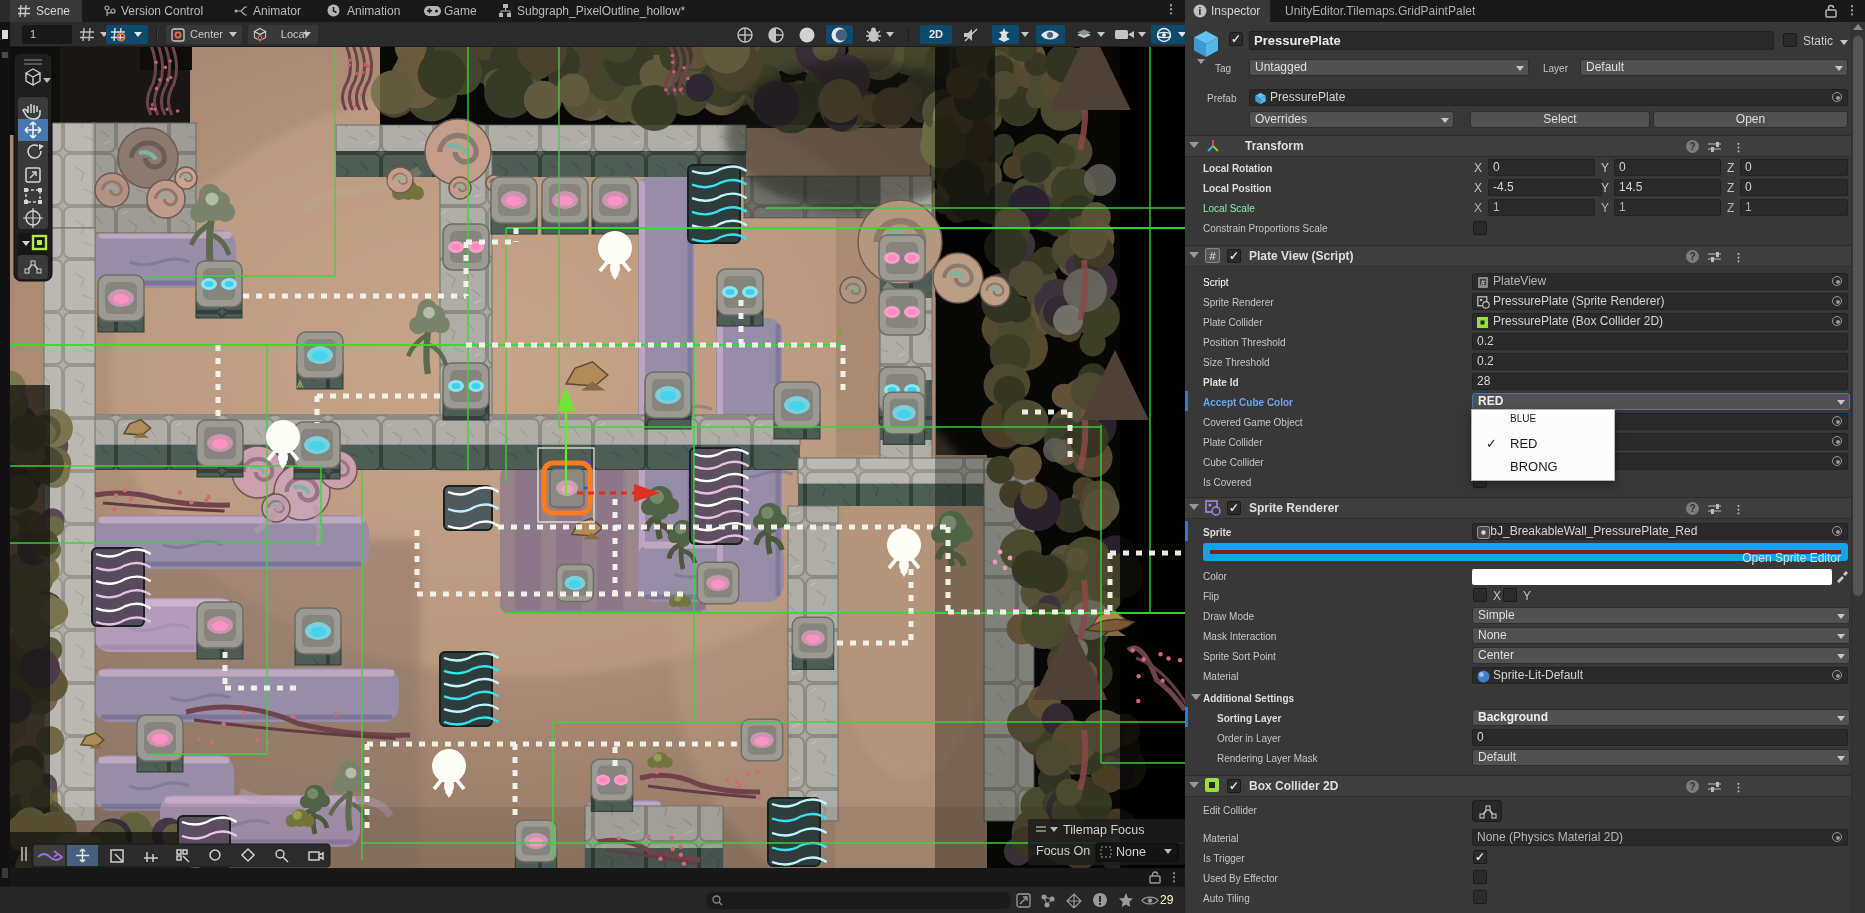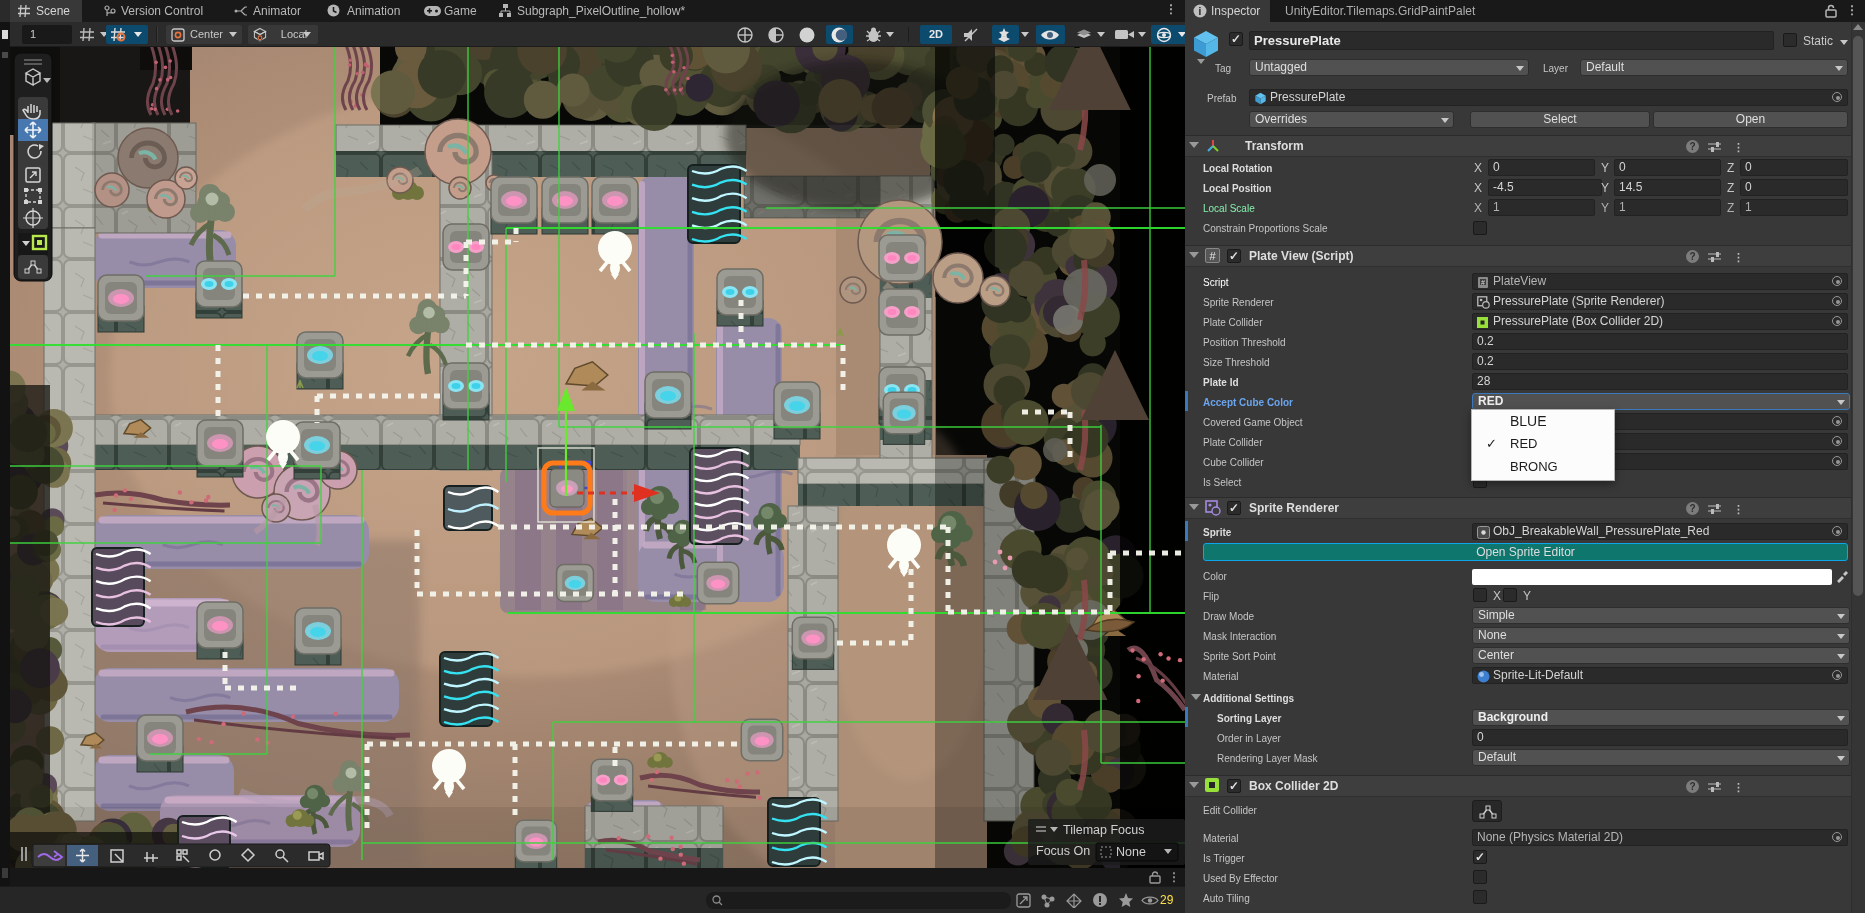--- a/index.html
+++ b/index.html
@@ -1399,21 +1399,21 @@
         <rect x="7" y="4" width="2" height="6" fill="#262626"></rect>
         <rect x="7" y="11" width="2" height="2" fill="#262626"></rect>
       </svg>
     <svg class="abs" style="left:1118px;top:5px" width="16" height="16">
         <path d="M8 1 L10 6 L15 6.5 L11.3 10 L12.3 15 L8 12.5 L3.7 15 L4.7 10 L1 6.5 L6 6 Z" fill="#9a9a9a"></path>
       </svg>
     <svg class="abs" style="left:1141px;top:8px" width="18" height="11">
         <path d="M1 5.5 C4 1 14 1 17 5.5 C14 10 4 10 1 5.5 Z" fill="none" stroke="#9a9a9a" stroke-width="1.3"></path>
         <circle cx="9" cy="5.5" r="2.2" fill="#9a9a9a"></circle>
       </svg>
-    <div class="abs" style="left:1160px;top:6px;font-size:12px;color:#fde047">29</div>
+    <div class="abs" style="left:1160px;top:6px;font-size:12px;color:#fef9c3">29</div>
   </div>
   <div class="abs" id="inspector">
     <div id="itabs">
       <div class="active">Inspector<svg style="position:absolute;left:8px;top:4px" width="14" height="14">
             <circle cx="7" cy="7" r="6.5" fill="#c0c0c0"></circle>
             <text x="7" y="11" font-size="10" font-weight="bold" text-anchor="middle" fill="#191919">i</text>
           </svg></div>
       <div class="abs" style="left:100px;top:0;line-height:22px;color:#aeaeae">UnityEditor.Tilemaps.GridPaintPalet</div>
       <svg class="abs" style="left:640px;top:4px" width="12" height="14">
           <rect x="1" y="6" width="10" height="7" rx="1" fill="none" stroke="#b5b5b5" stroke-width="1.5"></rect>
@@ -1543,21 +1543,21 @@
           <span class="pick" style="top:2px"></span>
         </div>
       <div class="abs lbl" style="top:435px">Plate Collider</div>
       <div class="fld" style="top:433px">
           <span class="pick" style="top:2px"></span>
         </div>
       <div class="abs lbl" style="top:455px">Cube Collider</div>
       <div class="fld" style="top:453px">
           <span class="pick" style="top:2px"></span>
         </div>
-      <div class="abs lbl" style="top:475px">Is Select</div>
+      <div class="abs lbl" style="top:475px">Is Covered</div>
       <div class="cb" style="left:288px;top:474px"></div>
     </div>
 
     <div class="hdrrow" style="top:497px"></div>
     <div class="fold" style="left:4px;top:504px"></div>
     <svg class="abs" style="left:20px;top:500px" width="16" height="16" viewBox="0 0 16 16">
         <rect x="1" y="1" width="11" height="11" fill="none" stroke="#a48ae0" stroke-width="1.6"></rect>
         <circle cx="11" cy="11" r="4" fill="#3c3c3c" stroke="#a48ae0" stroke-width="1.4"></circle>
         <circle cx="5" cy="5" r="1.6" fill="#a48ae0"></circle>
       </svg>
@@ -1568,26 +1568,26 @@
     <svg class="presets" style="left:523px;top:503px" width="14" height="12">
         <line x1="0" y1="3" x2="14" y2="3" stroke="#bbb"></line>
         <line x1="0" y1="8" x2="14" y2="8" stroke="#bbb"></line>
         <rect x="8" y="1" width="3" height="5" fill="#bbb"></rect>
         <rect x="3" y="6" width="3" height="5" fill="#bbb"></rect>
       </svg>
     <div class="dots3" style="left:548px;top:503px">⋮</div>
     <div class="abs" id="spriterows">
       <div class="bluebar" style="top:521px;height:20px"></div>
       <div class="abs lbl bold" style="top:525px">Sprite</div>
-      <div class="fld" style="top:523px;padding-left:20px">ObJ_BreakableWall_PressurePlate_Red<span class="pick" style="top:2px"></span>
+      <div class="fld" style="top:523px;padding-left:8px">ObJ_BreakableWall_PressurePlate_Red<span class="pick" style="top:2px"></span>
         <svg style="position:absolute;left:4px;top:2px" width="13" height="13">
             <rect x="0.5" y="0.5" width="12" height="12" rx="2" fill="#4a4a4a" stroke="#9a9a9a"></rect>
             <circle cx="6.5" cy="6.5" r="2.2" fill="#d8d8d8"></circle>
           </svg></div>
-      <div class="abs" style="left:18px;top:543px;width:645px;height:18px;background:#0f766e;border:1px solid #0ea5e9;border-radius:3px;text-align:center;line-height:16px;color:#dcdcdc">Open Sprite Editor</div>
+      <div class="abs" style="left:18px;top:543px;width:645px;height:18px;background:#7f1d1d;border:7px solid #0ea5e9;border-radius:3px;text-align:right;line-height:16px;color:#dcdcdc">Open Sprite Editor</div>
       <div class="abs lbl" style="top:569px">Color</div>
       <div class="abs" style="left:287px;top:569px;width:360px;height:16px;background:#fff;border-radius:2px"></div>
       <div class="abs" style="left:649px;top:569px;width:15px;height:16px">
         <svg width="15" height="16">
             <path d="M3 12 L8 7 L10 9 L5 14 Z M9 5 l3 -3 2 2 -3 3 Z" fill="#c8c8c8"></path>
           </svg></div>
       <div class="abs lbl" style="top:589px">Flip</div>
       <div class="cb" style="left:288px;top:588px"></div>
         <div class="abs" style="left:308px;top:589px">X</div>
       <div class="cb" style="left:318px;top:588px"></div>
@@ -1648,19 +1648,19 @@
       <div class="cb" style="left:288px;top:870px"></div>
       <div class="abs lbl" style="top:891px">Auto Tiling</div>
       <div class="cb" style="left:288px;top:890px"></div>
     </div>
 
     <div class="abs" style="left:666px;top:22px;width:14px;height:891px;background:#353535;border-left:1px solid #2e2e2e"></div>
     <div class="abs" style="left:668px;top:24px;width:0;height:0;border-left:5px solid transparent;border-right:5px solid transparent;border-bottom:6px solid #8a8a8a"></div>
     <div class="abs" style="left:668px;top:36px;width:10px;height:560px;background:#555;border-radius:5px"></div>
 
     <div class="abs" style="left:286px;top:409px;width:144px;height:72px;background:#fcfcfc;border:1px solid #b5b5b5;box-shadow:0 3px 8px rgba(0,0,0,.4);z-index:50">
-      <div style="position:absolute;left:38px;top:3px;color:#1c1c1c;font-size:14px">BLUE</div>
+      <div style="position:absolute;left:38px;top:3px;color:#1c1c1c;font-size:10px">BLUE</div>
       <div style="position:absolute;left:14px;top:26px;color:#1c1c1c;font-size:13px">✓</div>
       <div style="position:absolute;left:38px;top:26px;color:#1c1c1c;font-size:13px">RED</div>
       <div style="position:absolute;left:38px;top:49px;color:#1c1c1c;font-size:13px">BRONG</div>
     </div>
   </div>
 </div>
 
 </body></html>

